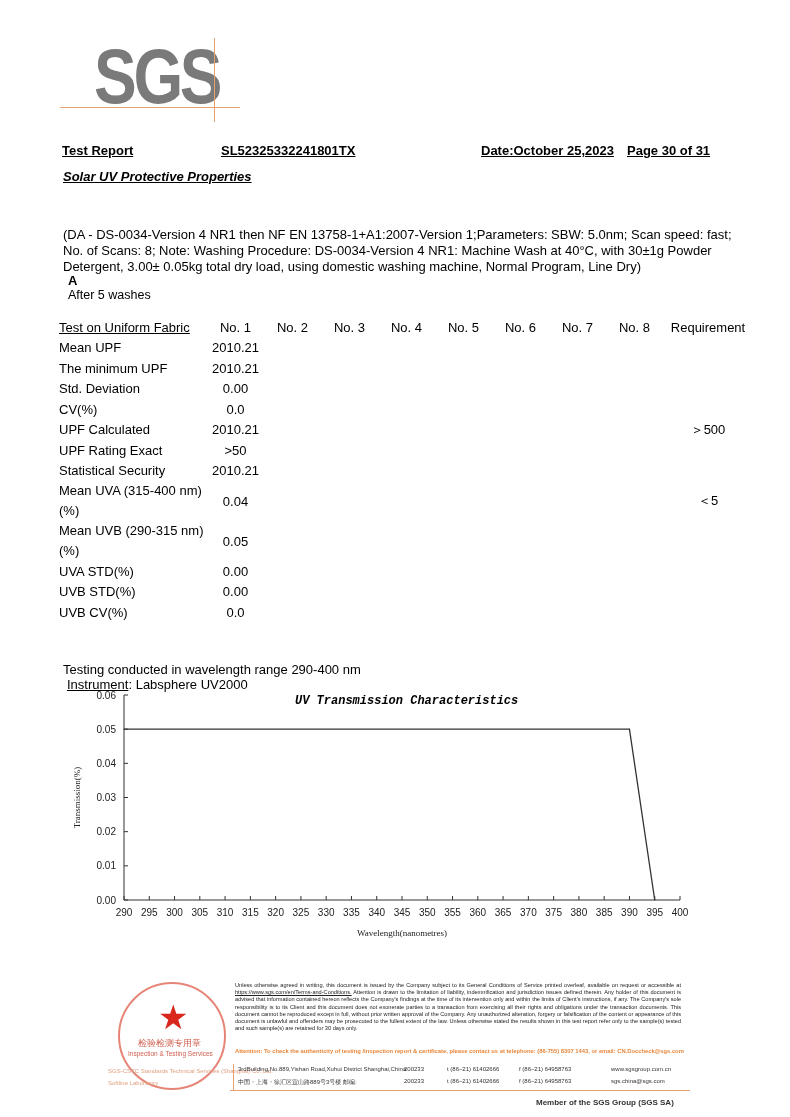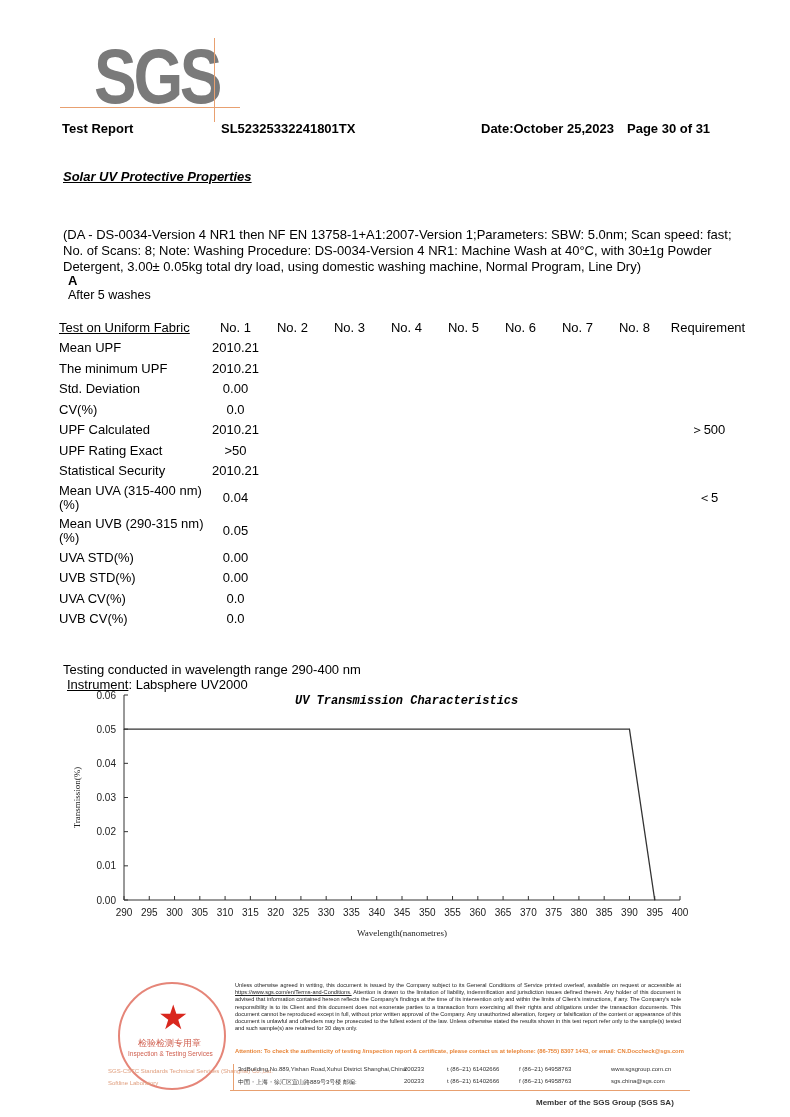--- a/index.html
+++ b/index.html
@@ -2,32 +2,32 @@
 <html><head>
 <meta charset="utf-8">
 <style>
   html,body{margin:0;padding:0;background:#fff;}
   body{width:790px;height:1117px;position:relative;overflow:hidden;font-family:"Liberation Sans",sans-serif;color:#000;}
   .abs{position:absolute;}
   
   .logo-text{left:94px;top:36px;font-family:"Liberation Sans",sans-serif;font-weight:bold;font-size:78px;letter-spacing:-4px;color:#7a7a7a;transform:scaleX(0.82);transform-origin:left top;line-height:80px;}
   .logo-hline{left:60px;top:107px;width:180px;height:1px;background:#e8a070;}
   .logo-vline{left:214px;top:38px;width:1px;height:84px;background:#e8a070;}
-  .hdr{top:121px;font-size:13px;font-weight:bold;}
+  .hdr{top:143px;font-size:13px;font-weight:bold;text-decoration:underline;}
   .section-title{left:63px;top:169px;font-size:13px;font-weight:bold;text-decoration:underline;font-style:italic;}
   .method{left:63px;top:227px;width:680px;font-size:13px;line-height:16px;}
   .sample-id{left:68px;top:273px;font-size:13px;font-weight:bold;}
   .sample-cond{left:68px;top:288px;font-size:12.5px;}
   table.results{position:absolute;left:59px;top:317px;border-collapse:collapse;font-size:13px;}
   table.results td{padding:0;height:20.5px;vertical-align:middle;white-space:nowrap;}
   table.results td.lbl{width:148px;}
   table.results td.num{width:57px;text-align:center;}
   table.results td.req{width:90px;text-align:center;}
   table.results tr.tall td{height:33px;}
-  table.results td.lbl.wrap{white-space:normal;line-height:14px;}
+  table.results td.lbl.wrap{white-space:normal;line-height:20px;}
   .hdr-lbl{text-decoration:underline;}
   .range{left:63px;top:662px;font-size:13px;}
   .instr{left:67px;top:677px;font-size:13px;}
   .instr u{text-decoration:underline;}
   .chart-title{left:295px;top:694px;font-family:Liberation Mono, monospace;font-style:italic;font-weight:bold;font-size:12px;}
   svg.chart{position:absolute;left:0;top:0;}
   
   .stamp{left:118px;top:982px;width:104px;height:104px;border:2px solid #e07060;border-radius:50%;opacity:0.85;}
   .stamp-star{left:158px;top:1000px;color:#d9271e;font-size:34px;line-height:34px;}
   .stamp-cn{left:138px;top:1037px;color:#d06050;font-size:9px;}
@@ -189,32 +189,20 @@
         <td class="num"></td>
         <td class="num"></td>
         <td class="num"></td>
         <td class="num"></td>
         <td class="num"></td>
         <td class="req"></td>
       </tr>
       <tr>
         <td class="lbl">UVB STD(%)</td>
         <td class="num">0.00</td>
-        <td class="num"></td>
-        <td class="num"></td>
-        <td class="num"></td>
-        <td class="num"></td>
-        <td class="num"></td>
-        <td class="num"></td>
-        <td class="num"></td>
-        <td class="req"></td>
-      </tr>
-      <tr>
-        <td class="lbl">UVA CV(%)</td>
-        <td class="num">0.0</td>
         <td class="num"></td>
         <td class="num"></td>
         <td class="num"></td>
         <td class="num"></td>
         <td class="num"></td>
         <td class="num"></td>
         <td class="num"></td>
         <td class="req"></td>
       </tr>
       <tr>

